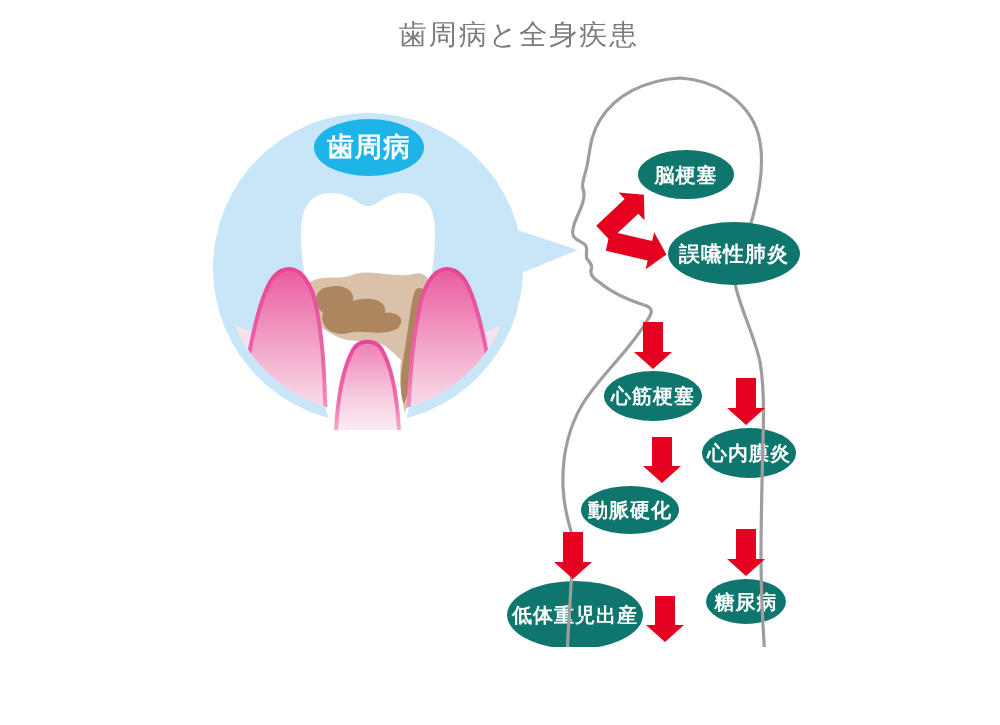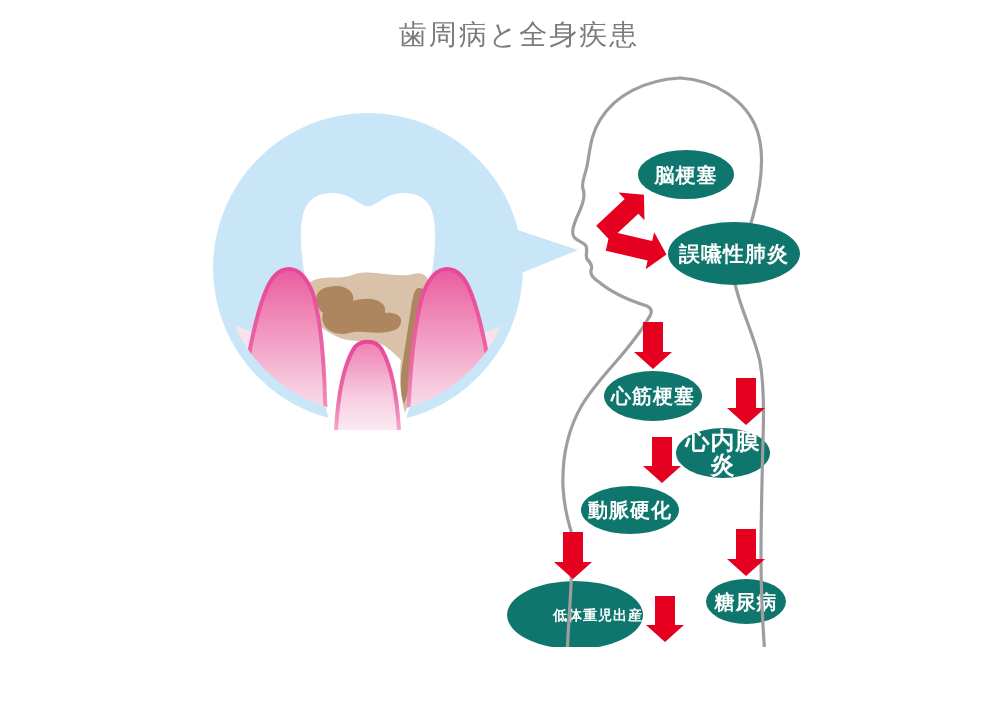--- a/index.html
+++ b/index.html
@@ -18,23 +18,23 @@
     border-radius:50%;color:#ffffff;font-weight:bold;letter-spacing:1px;
     text-align:center;line-height:1;z-index:2;
   }
   .oval.pink{background:#0f766e;}
   .oval.cyan{background:#1fb4e7;z-index:2;}
   
   #ov-perio   {left:314px;top:119px;width:110px;height:57px;font-size:27px;}
   #ov-nou     {left:638px;top:150px;width:96px;height:49px;font-size:20px;}
   #ov-goen    {left:668px;top:222px;width:132px;height:63px;font-size:21px;z-index:4;justify-content:center;}
   #ov-shinkin {left:604px;top:371px;width:98px;height:50px;font-size:20px;}
-  #ov-shinnai {left:676px;top:428px;width:94px;height:50px;font-size:24px;}
+  #ov-shinnai {left:702px;top:428px;width:94px;height:50px;font-size:20px;}
   #ov-doumyaku{left:581px;top:486px;width:98px;height:48px;font-size:20px;}
-  #ov-teitaiju{left:507px;top:581px;width:136px;height:68px;font-size:14px;justify-content:flex-end;}
+  #ov-teitaiju{left:507px;top:581px;width:136px;height:68px;font-size:20px;}
   #ov-tounyou {left:706px;top:579px;width:80px;height:45px;font-size:20px;}
   #ov-sousan  {left:625px;top:643px;width:82px;height:45px;font-size:20px;}
   #svg-art{z-index:0;}
   #svg-lines{z-index:3;}
   #svg-arrows{z-index:5;}
 </style>
 </head>
 <body>
 
 <div id="stage">
@@ -127,20 +127,23 @@
                C 493,386 484,325 471,293
                C 465,277 457,269 447,269
                C 437,269 429,278 423,294
                C 416,318 411,360 409,400
                C 408,412 408,422 408,432 Z"></path>
     </g>
   </svg>
 
   <div id="title">歯周病と全身疾患</div>
 
+  <div id="ov-perio" class="oval cyan">
+    <span>歯周病</span>
+  </div>
 
   <div id="ov-nou" class="oval pink">
     <span>脳梗塞</span>
   </div>
   <div id="ov-shinkin" class="oval pink">
     <span>心筋梗塞</span>
   </div>
   <div id="ov-shinnai" class="oval pink">
     <span>心内膜炎</span>
   </div>

